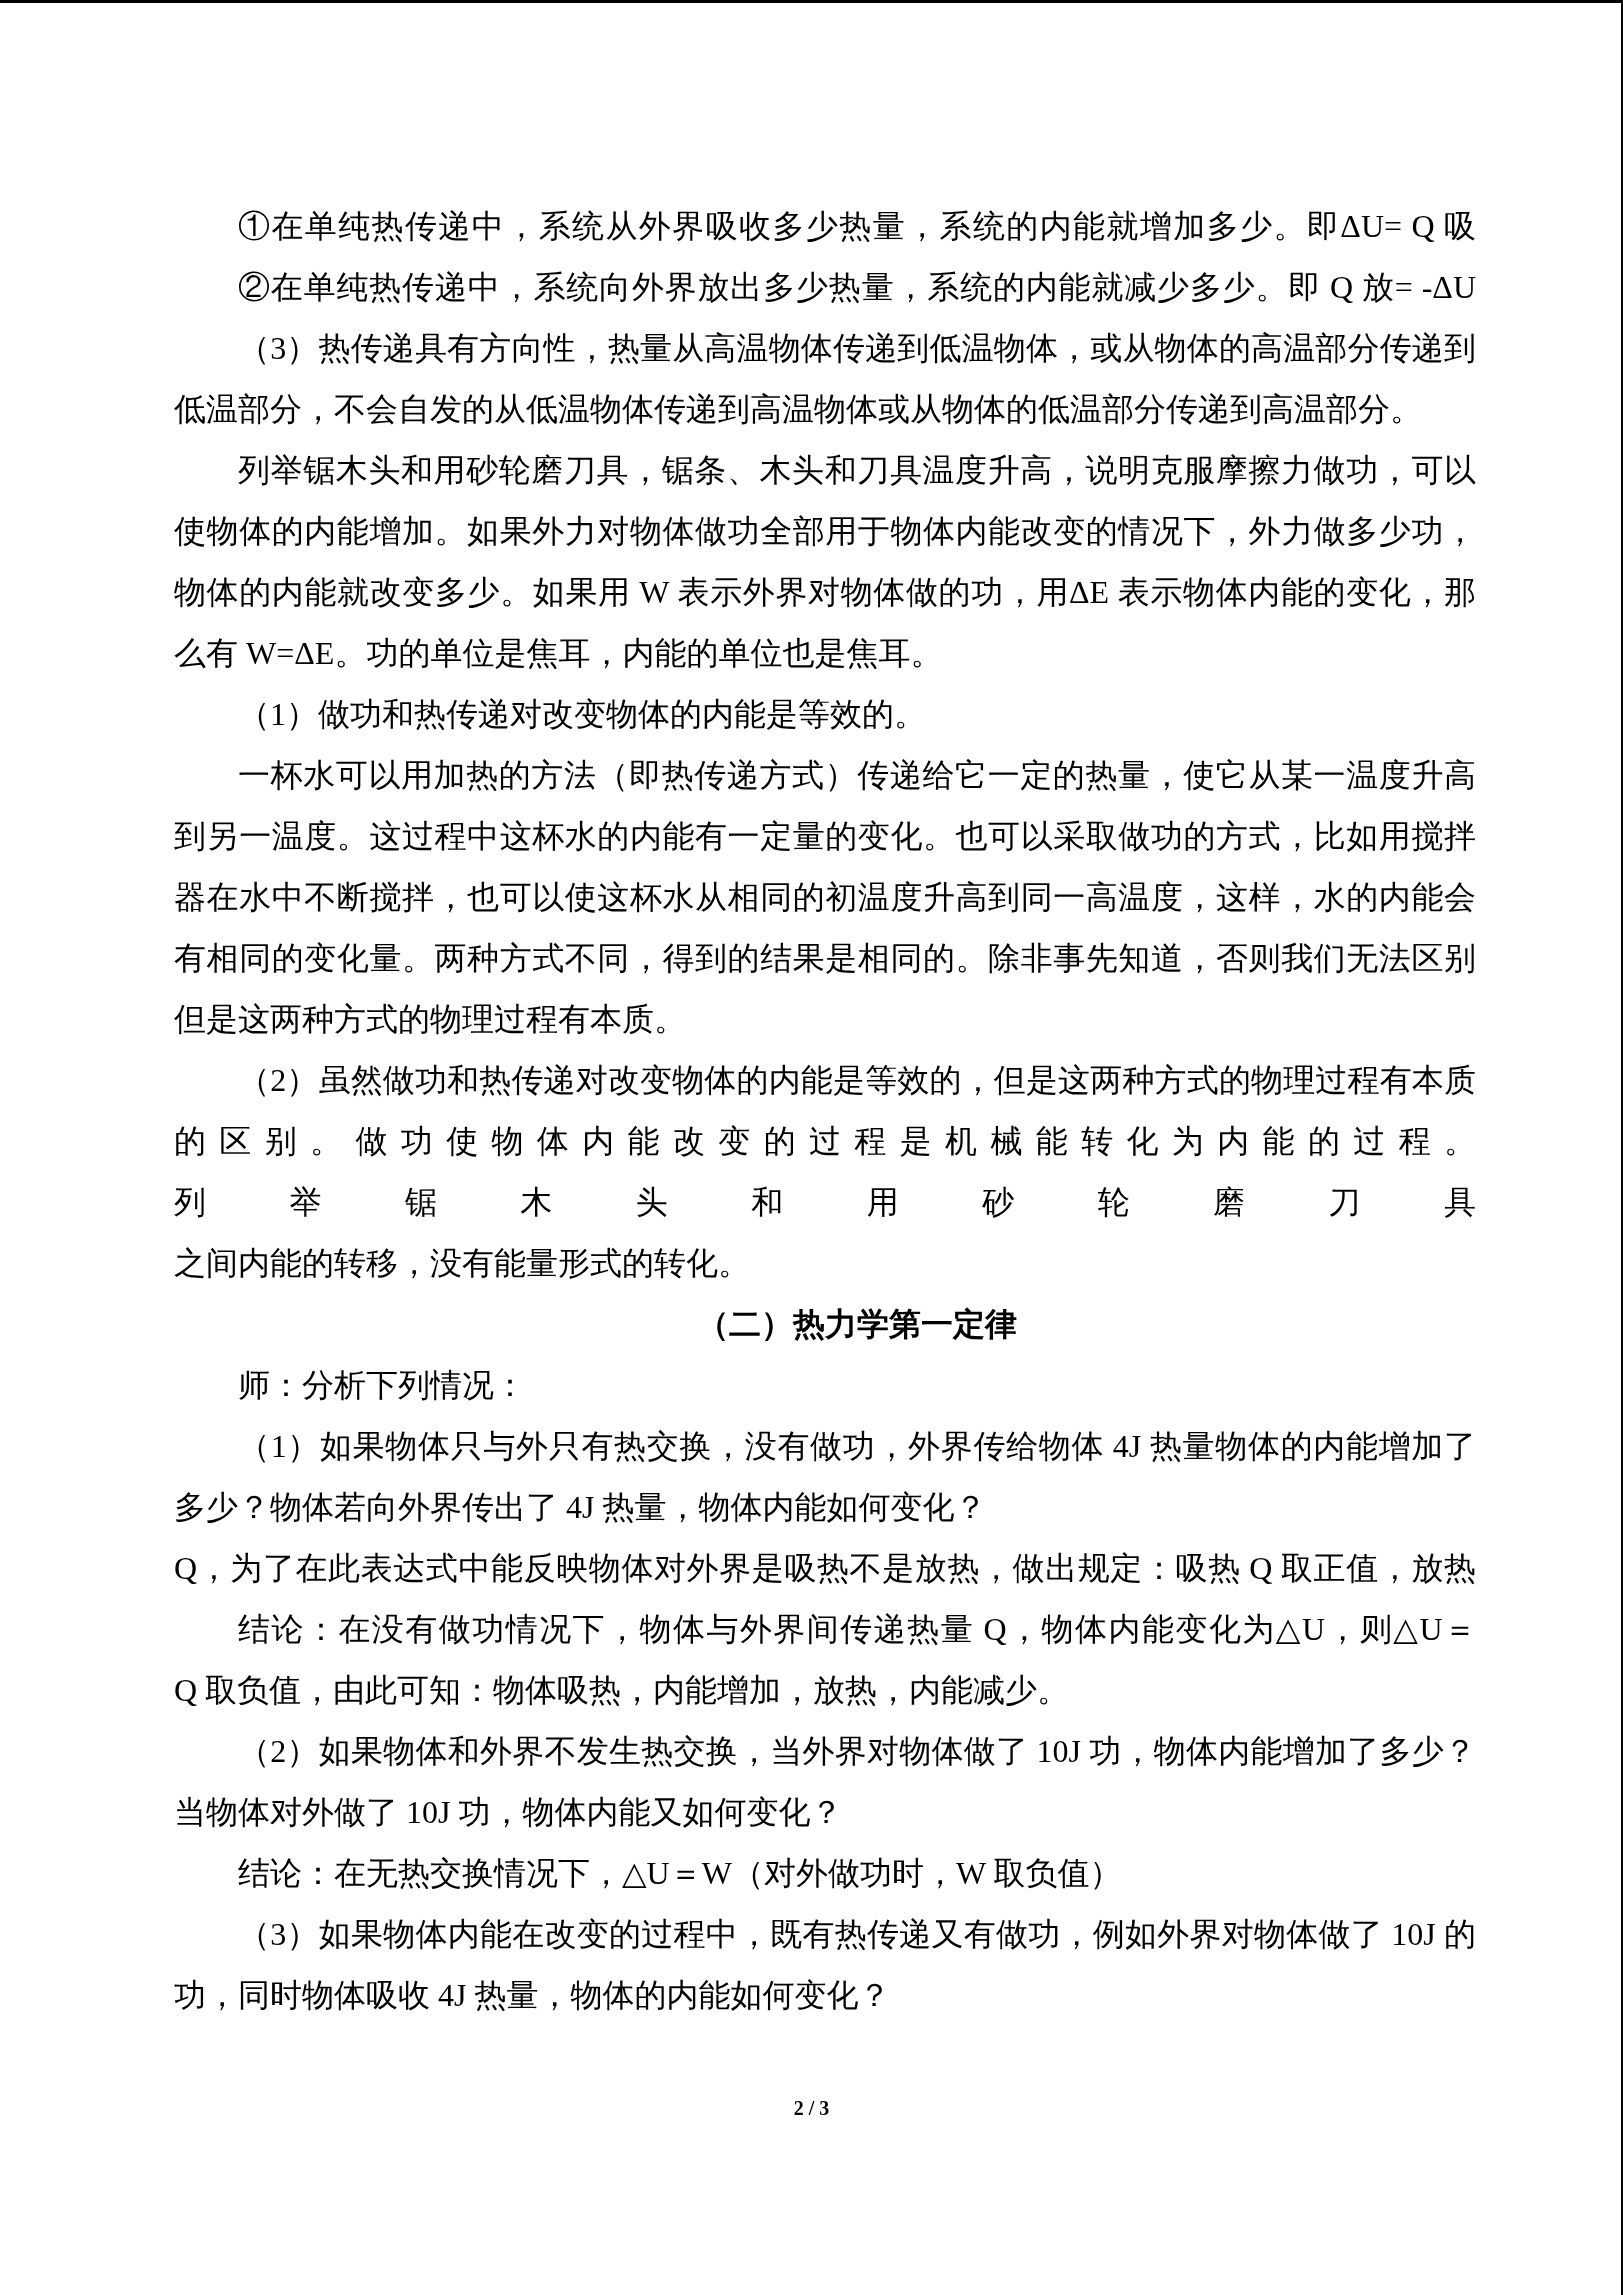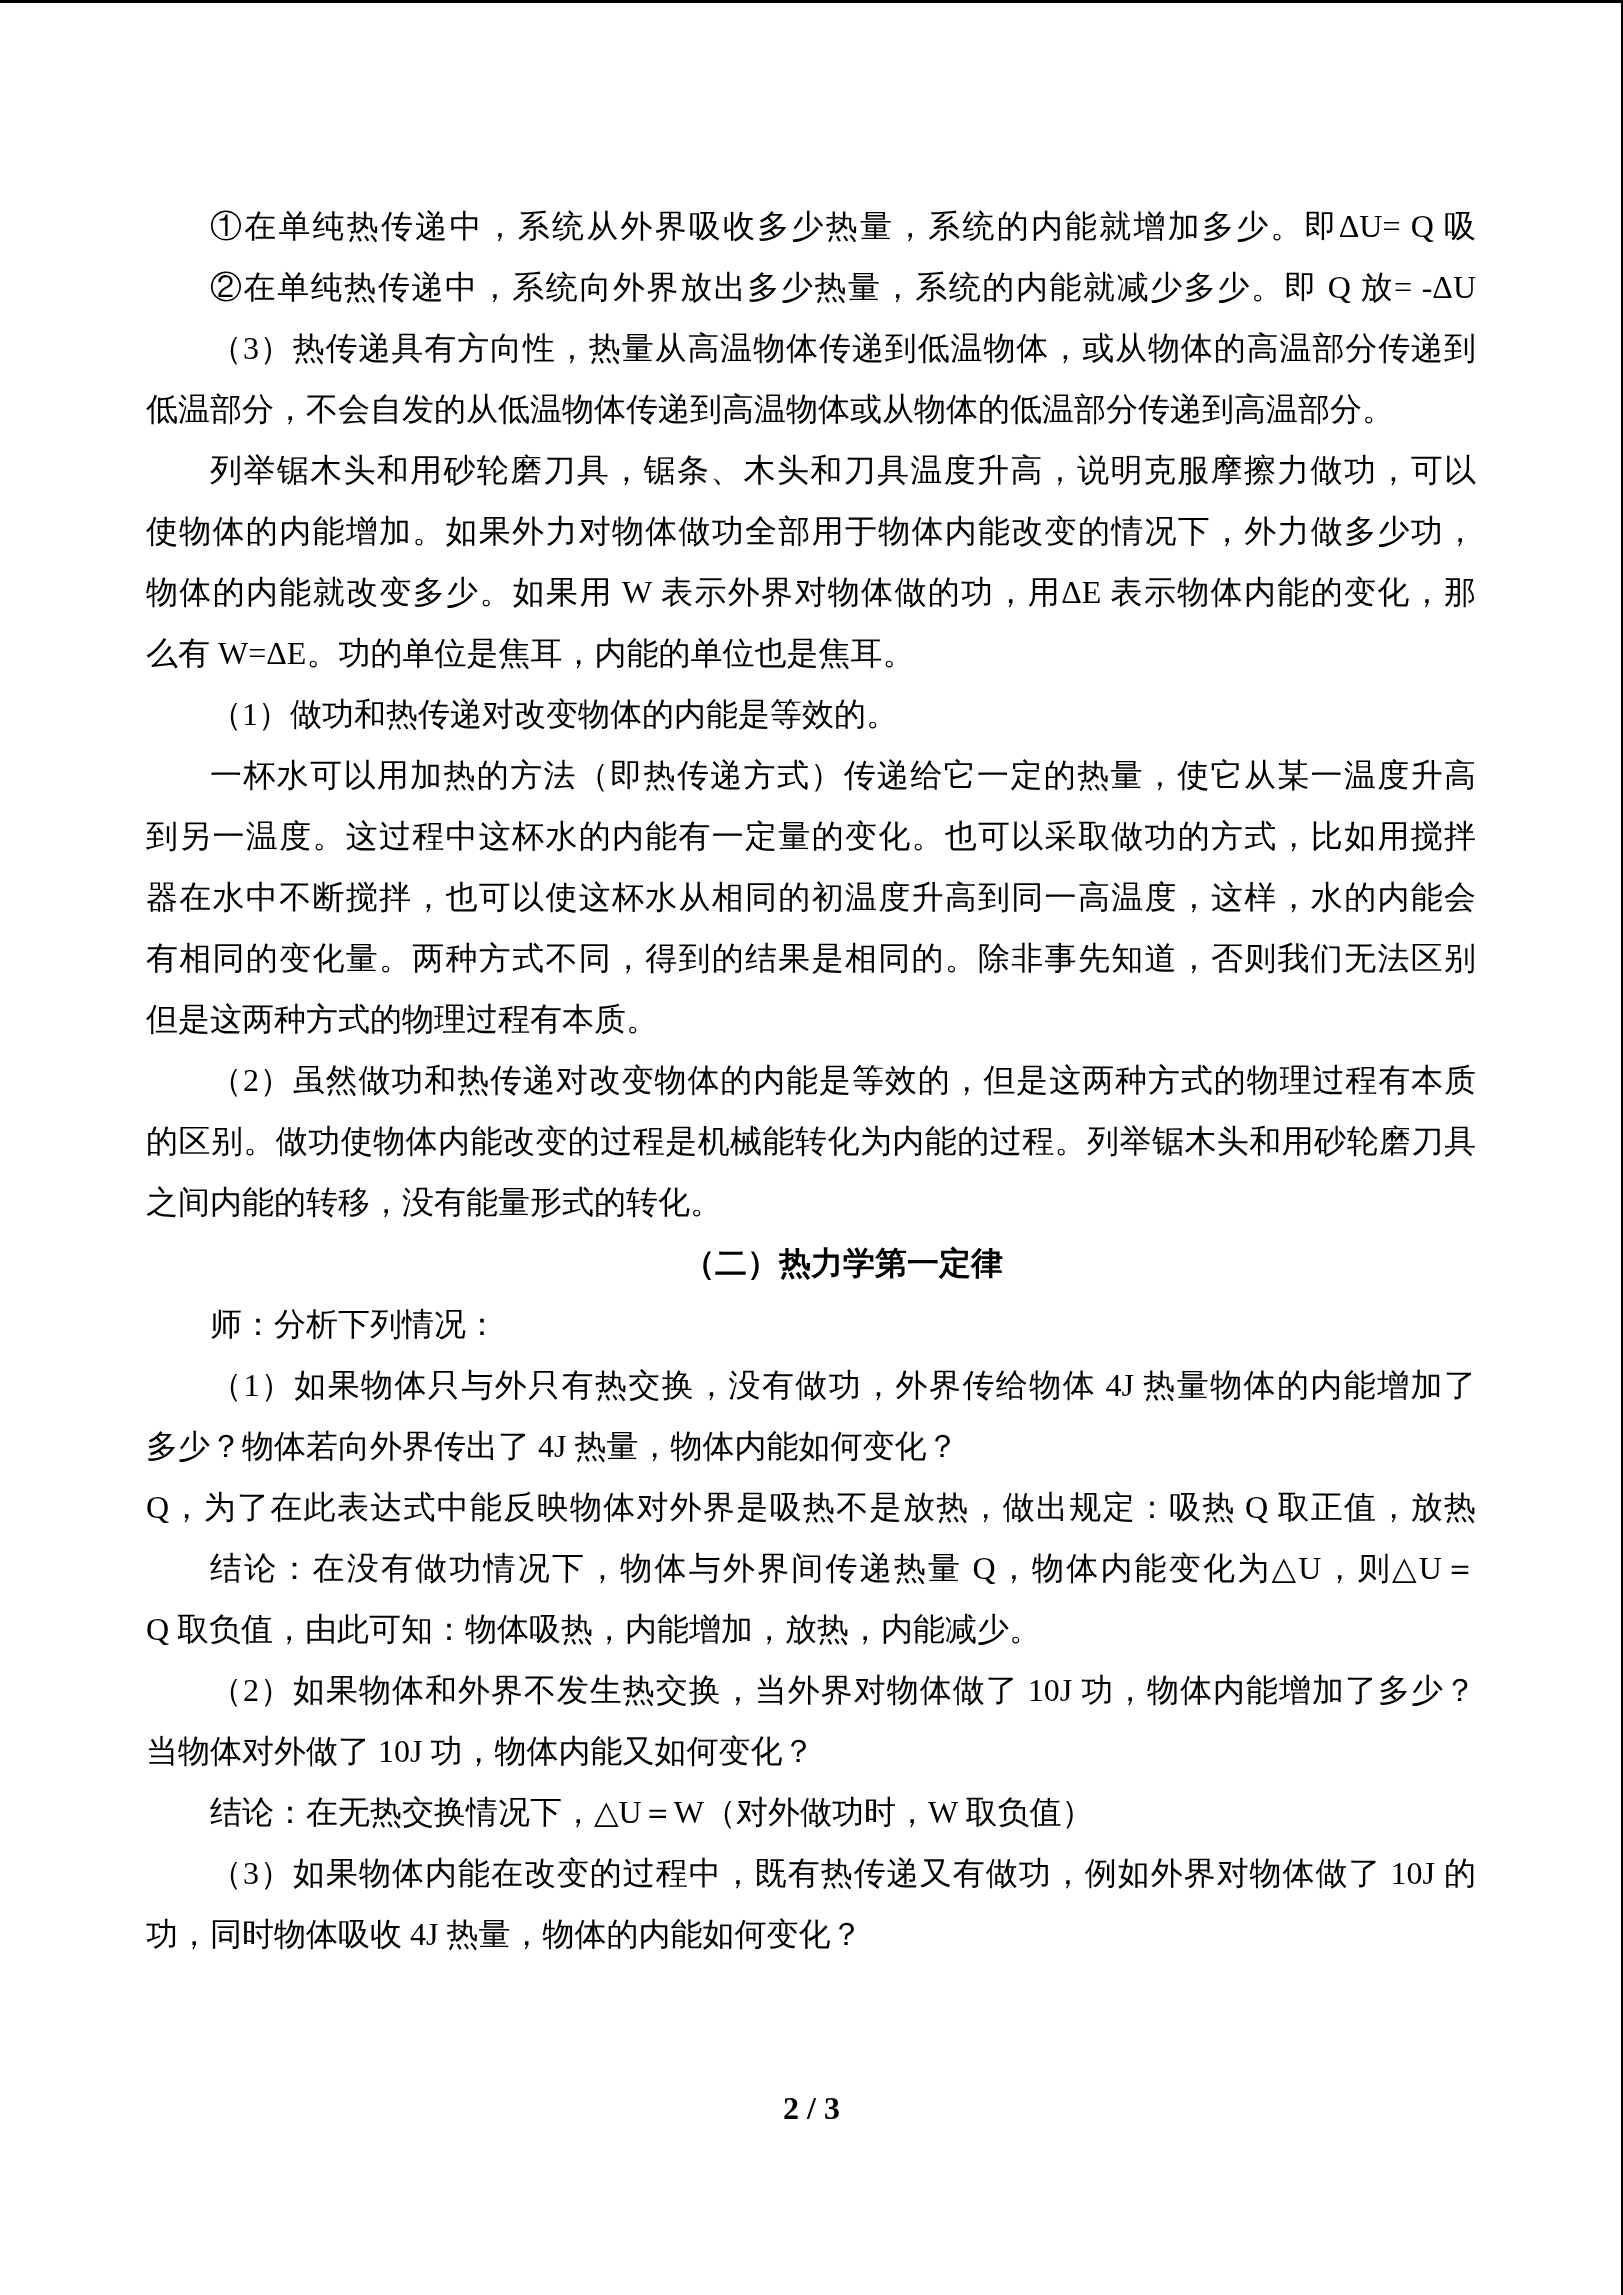--- a/index.html
+++ b/index.html
@@ -32,39 +32,40 @@
     left: 146px;
     top: 196px;
     width: 1330px;
     font-size: 32px;
     line-height: 61px;
     color: #000000;
     word-break: keep-all;
   }
   .text-line {
     min-height: 61px;
+    margin-left: 28px;
   }
   .text-line.indent {
     text-indent: 2em;
   }
   .text-line.justify {
     text-align: justify;
     text-align-last: justify;
   }
   .text-line.bold {
     font-weight: 700;
     text-align: center;
   }
   .page-number {
     position: absolute;
     top: 2088px;
     left: 0;
     width: 1623px;
     text-align: center;
-    font-size: 32px;
+    font-size: 20px;
     line-height: 41px;
     font-weight: 700;
     color: #000000;
   }
 </style>
 </head>
 <body>
 
 <div class="top-border"></div>
 <div class="right-border"></div>

